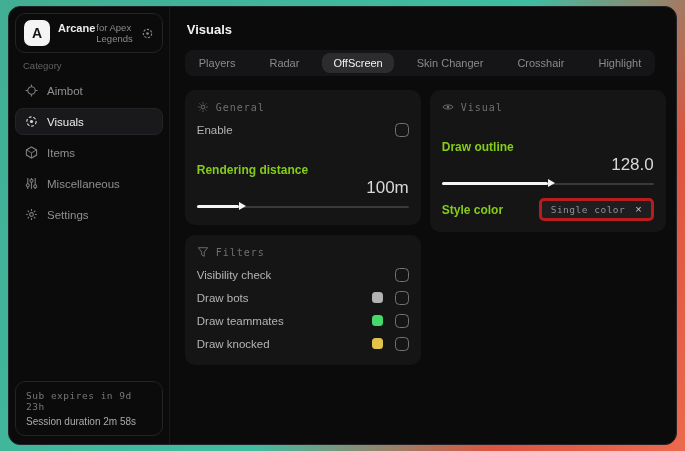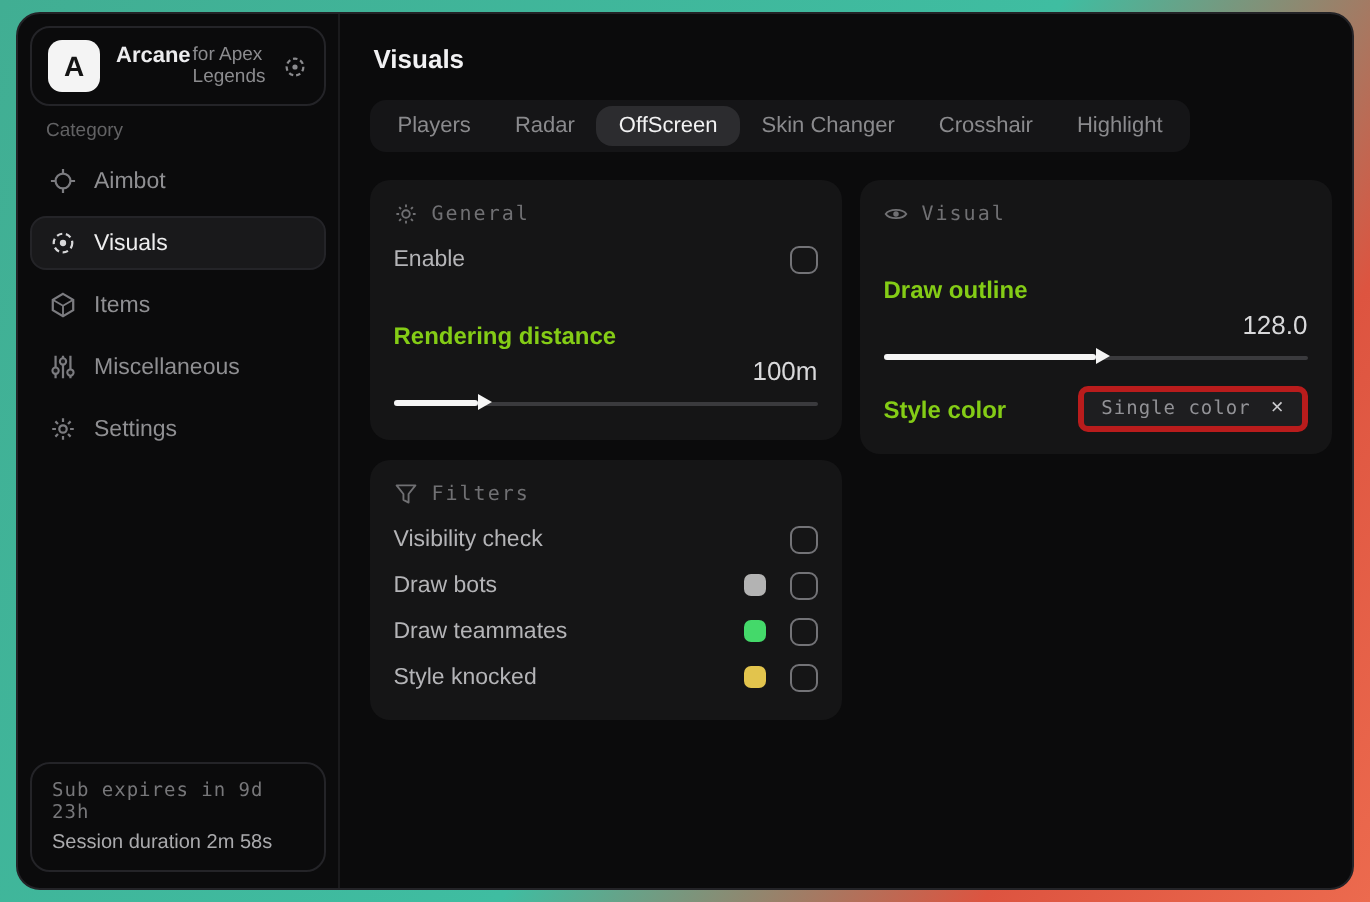--- a/index.html
+++ b/index.html
@@ -40,37 +40,37 @@
   .nav-item.active .nicon { color:#d8d8da; }
   .sub-box {
     margin-top:auto; border:1px solid #242428; border-radius:10px; padding:8px 10px;
     display:flex; flex-direction:column; gap:4px;
   }
   .sub-line1 { font-family:"DejaVu Sans Mono", monospace; font-size:9.5px; color:#77777a; letter-spacing:0.5px; }
   .sub-line2 { font-size:10px; color:#aaaaad; }
   
   .main { flex:1; padding:13px 15px; display:flex; flex-direction:column; }
   .main-title { font-size:13px; font-weight:bold; color:#f1f1f3; margin:2px 2px 13px; }
-  .tabstrip { display:inline-flex; align-self:flex-start; background:#151517; border-radius:8px; padding:3px; gap:0; }
+  .tabstrip { display:inline-flex; align-self:flex-start; background:#151517; border-radius:8px; padding:3px; gap:12px; }
   .tab { padding:4px 11px; font-size:11px; color:#8a8a8d; border-radius:8px; cursor:pointer; white-space:nowrap; }
   .tab.active { background:#2c2c2f; color:#f2f2f3; }
   .content { display:flex; gap:9px; margin-top:14px; align-items:flex-start; }
   .col { width:236px; display:flex; flex-direction:column; gap:10px; }
   .panel { background:#151516; border-radius:10px; padding:9px 12px 11px; }
   .panel-header {
     display:flex; align-items:center; gap:7px; color:#707073;
     font-family:"DejaVu Sans Mono", monospace; font-size:10px; letter-spacing:1px;
     margin:2px 0 6px;
   }
   .panel-header .picon { display:flex; color:#707073; }
   .row { display:flex; align-items:center; gap:12px; min-height:21px; }
   .row + .row { margin-top:2px; }
   .lbl { font-size:11.5px; color:#b4b4b7; flex:1; }
   .lbl.bold { font-size:12px; font-weight:bold; color:#84cc16; }
-  .val { font-size:13px; color:#d8d8da;margin-top:36px; }
+  .val { font-size:17px; color:#d8d8da;margin-top:36px; }
   .checkbox { width:14px; height:14px; border:1.5px solid #737377; border-radius:4.5px; background:transparent; cursor:pointer; flex:0 0 auto; }
   .swatch { width:11px; height:11px; border-radius:3.5px; flex:0 0 auto; cursor:pointer; }
   .slider { position:relative; height:13px; margin-top:3px; cursor:pointer; }
   .slider .track { position:absolute; left:0; right:0; top:5px; height:2px; background:#3a3a3d; border-radius:1px; }
   .slider .fill { position:absolute; left:0; top:4px; height:3px; background:#f5f5f5; border-radius:2px; }
   .slider .fill::after {
     content:""; position:absolute; right:-7px; top:-3px;
     border-left:7px solid #f5f5f5; border-top:4.5px solid transparent; border-bottom:4.5px solid transparent;
   }
   .chip {
@@ -216,21 +216,21 @@
             <span class="lbl">Draw bots</span>
             <span class="swatch" style="background: rgb(179, 179, 179);"></span>
             <span class="checkbox"></span>
           </div>
           <div class="row">
             <span class="lbl">Draw teammates</span>
             <span class="swatch" style="background: rgb(68, 217, 106);"></span>
             <span class="checkbox"></span>
           </div>
           <div class="row">
-            <span class="lbl">Style knocked</span>
+            <span class="lbl">Draw knocked</span>
             <span class="swatch" style="background: rgb(226, 196, 77);"></span>
             <span class="checkbox"></span>
           </div>
         </div>
 
       </div>
 
       <div class="col">
 
         <div class="panel">

